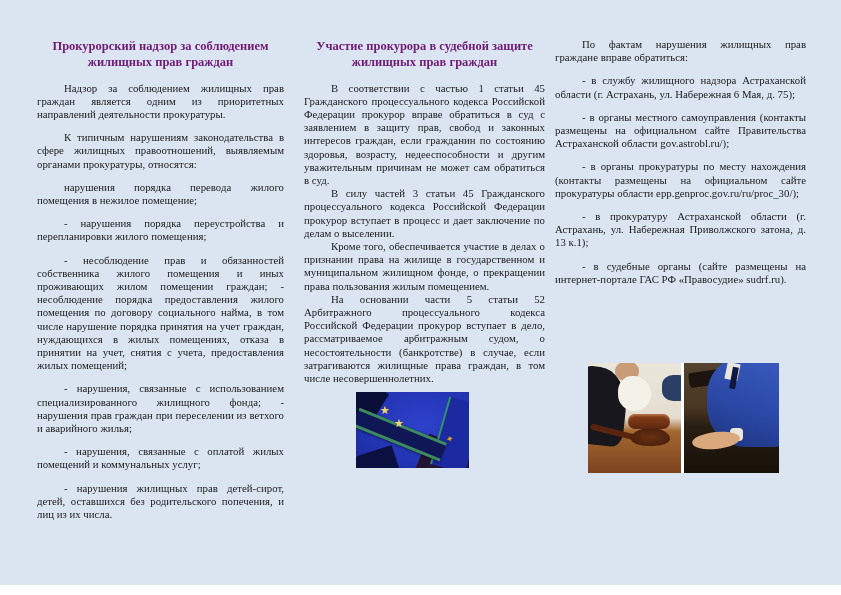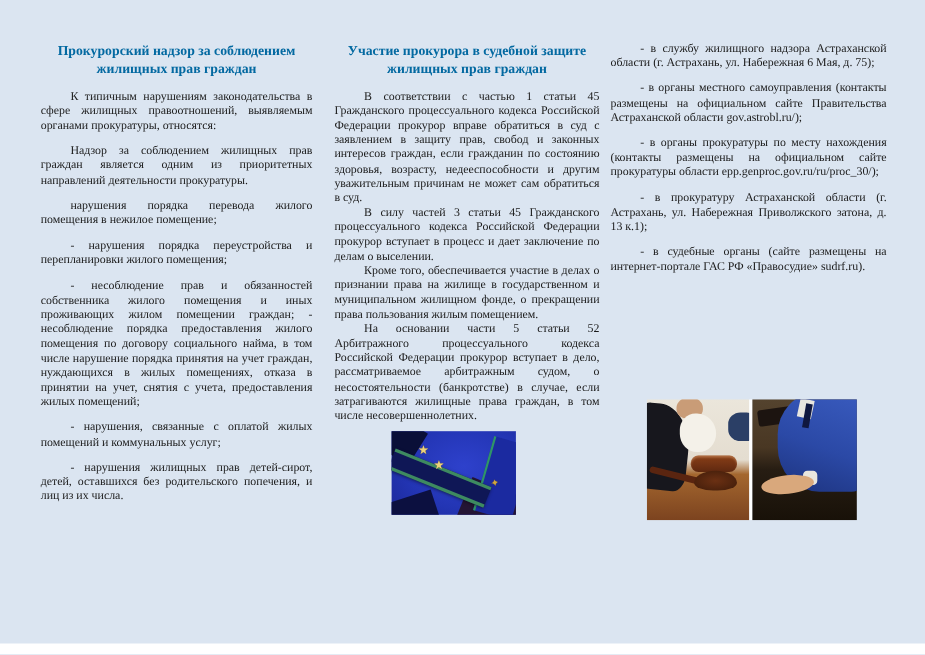--- a/index.html
+++ b/index.html
@@ -8,21 +8,21 @@
     background:#dbe5f1;
     font-family:"Liberation Serif","DejaVu Serif",serif;
     color:#1a1a1a;
   }
   .col{position:absolute;top:38px;}
   .col1{left:37px;width:247px;}
   .col2{left:304px;width:241px;}
   .col3{left:555px;width:251px;}
   h2{
     font-size:12.5px;font-weight:bold;text-align:center;
-    margin:0 0 11px 0;line-height:1.3;color:#0369a1;
+    margin:0 0 11px 0;line-height:1.3;color:#701a75;
   }
   .para{
     font-size:10.8px;line-height:13.2px;text-align:justify;
     text-indent:27px;margin:0;
   }
   .para.gap{margin-bottom:10px;}
   
   .photo-uniform{
     position:relative;width:113px;height:76px;overflow:hidden;
     margin:7px 0 0 52px;
@@ -68,25 +68,26 @@
   
   .bottom-strip{position:absolute;left:0;right:0;bottom:0;height:10px;background:#ffffff;}
 </style>
 </head>
 <body>
 
 <div>
 
   <section class="col col1">
     <h2>Прокурорский надзор за соблюдением жилищных прав граждан</h2>
+    <p class="para gap">Надзор за соблюдением жилищных прав граждан является одним из приоритетных направлений деятельности прокуратуры.</p>
     <p class="para gap">К типичным нарушениям законодательства в сфере жилищных правоотношений, выявляемым органами прокуратуры, относятся:</p>
-    <p class="para gap">Надзор за соблюдением жилищных прав граждан является одним из приоритетных направлений деятельности прокуратуры.</p>
     <p class="para gap">нарушения порядка перевода жилого помещения в нежилое помещение;</p>
     <p class="para gap">- нарушения порядка переустройства и перепланировки жилого помещения;</p>
     <p class="para gap">- несоблюдение прав и обязанностей собственника жилого помещения и иных проживающих жилом помещении граждан; - несоблюдение порядка предоставления жилого помещения по договору социального найма, в том числе нарушение порядка принятия на учет граждан, нуждающихся в жилых помещениях, отказа в принятии на учет, снятия с учета, предоставления жилых помещений;</p>
+    <p class="para gap">- нарушения, связанные с использованием специализированного жилищного фонда; - нарушения прав граждан при переселении из ветхого и аварийного жилья;</p>
     <p class="para gap">- нарушения, связанные с оплатой жилых помещений и коммунальных услуг;</p>
     <p class="para">- нарушения жилищных прав детей-сирот, детей, оставшихся без родительского попечения, и лиц из их числа.</p>
   </section>
 
   <section class="col col2">
     <h2>Участие прокурора в судебной защите жилищных прав граждан</h2>
     <p class="para">В соответствии с частью 1 статьи 45 Гражданского процессуального кодекса Российской Федерации прокурор вправе обратиться в суд с заявлением в защиту прав, свобод и законных интересов граждан, если гражданин по состоянию здоровья, возрасту, недееспособности и другим уважительным причинам не может сам обратиться в суд.</p>
     <p class="para">В силу частей 3 статьи 45 Гражданского процессуального кодекса Российской Федерации прокурор вступает в процесс и дает заключение по делам о выселении.</p>
     <p class="para">Кроме того, обеспечивается участие в делах о признании права на жилище в государственном и муниципальном жилищном фонде, о прекращении права пользования жилым помещением.</p>
     <p class="para">На основании части 5 статьи 52 Арбитражного процессуального кодекса Российской Федерации прокурор вступает в дело, рассматриваемое арбитражным судом, о несостоятельности (банкротстве) в случае, если затрагиваются жилищные права граждан, в том числе несовершеннолетних.</p>
@@ -96,20 +97,21 @@
       <div class="u-corner-br"></div>
       <div class="u-collar"></div>
       <div class="u-board"></div>
       <span class="u-star s1">★</span>
       <span class="u-star s2">★</span>
       <span class="u-emblem">✦</span>
     </div>
   </section>
 
   <section class="col col3">
+    <p class="para gap">По фактам нарушения жилищных прав граждане вправе обратиться:</p>
     <p class="para gap">- в службу жилищного надзора Астраханской области (г. Астрахань, ул. Набережная 6 Мая, д. 75);</p>
     <p class="para gap">- в органы местного самоуправления (контакты размещены на официальном сайте Правительства Астраханской области gov.astrobl.ru/);</p>
     <p class="para gap">- в органы прокуратуры по месту нахождения (контакты размещены на официальном сайте прокуратуры области epp.genproc.gov.ru/ru/proc_30/);</p>
     <p class="para gap">- в прокуратуру Астраханской области (г. Астрахань, ул. Набережная Приволжского затона, д. 13 к.1);</p>
     <p class="para">- в судебные органы (сайте размещены на интернет-портале ГАС РФ «Правосудие» sudrf.ru).</p>
     <div class="photo-court">
       <div class="c-left">
         <div class="second-figure"></div>
         <div class="judge-robe"></div>
         <div class="judge-face"></div>

